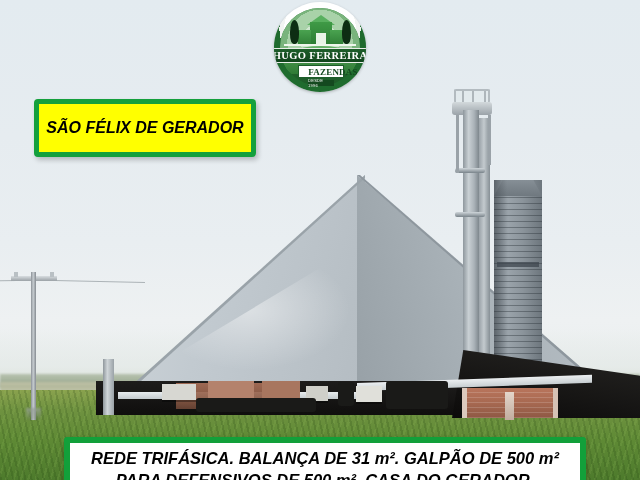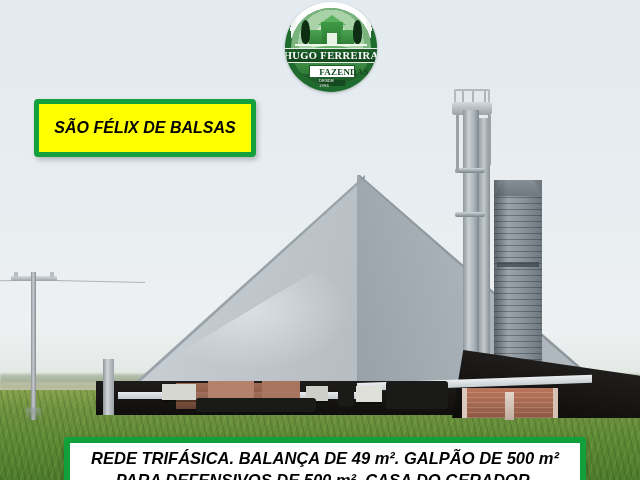--- a/index.html
+++ b/index.html
@@ -223,21 +223,20 @@
   }
 
   
   .logo {
     position:absolute; left:274px; top:2px; width:92px; height:90px;
     border-radius:50%;
     background:
       radial-gradient(circle at 50% 30%, #ffffff 0 46%, #f2f4f2 46% 52%, #1f6b2e 52% 100%);
     box-shadow:0 1px 3px rgba(0,0,0,.25);
     overflow:hidden;
-    margin-left:11px;
   }
   .logo-inner {
     position:absolute; left:6px; top:6px; width:80px; height:78px;
     border-radius:50%;
     background:linear-gradient(180deg,#2d7d3a 0%,#256c31 55%,#1d5a28 100%);
     overflow:hidden;
   }
   .logo-sky {
     position:absolute; left:0; top:0; width:80px; height:44px;
     background:radial-gradient(circle at 50% 78%,#cfe6cf 0 36%,#a9d2a9 36% 62%,#79b47c 62% 100%);
@@ -430,21 +429,21 @@
     </div>
     <div class="fazbox">
       <span>FAZENDAS</span>
     </div>
     <div class="estbox">
       <span>DESDE 1996</span>
     </div>
   </div>
 
   <div class="loc-banner">
-    <div class="l1">SÃO FÉLIX DE BALSAS</div>
+    <div class="l1">SÃO FÉLIX DE GERADOR</div>
   </div>
 
   <div class="caption">
-    <div class="c1">REDE TRIFÁSICA. BALANÇA DE 49 m². GALPÃO DE 500 m²</div>
+    <div class="c1">REDE TRIFÁSICA. BALANÇA DE 31 m². GALPÃO DE 500 m²</div>
     <div class="c2">PARA DEFENSIVOS DE 500 m². CASA DO GERADOR.</div>
   </div>
 
 </div>
 
 </body></html>

